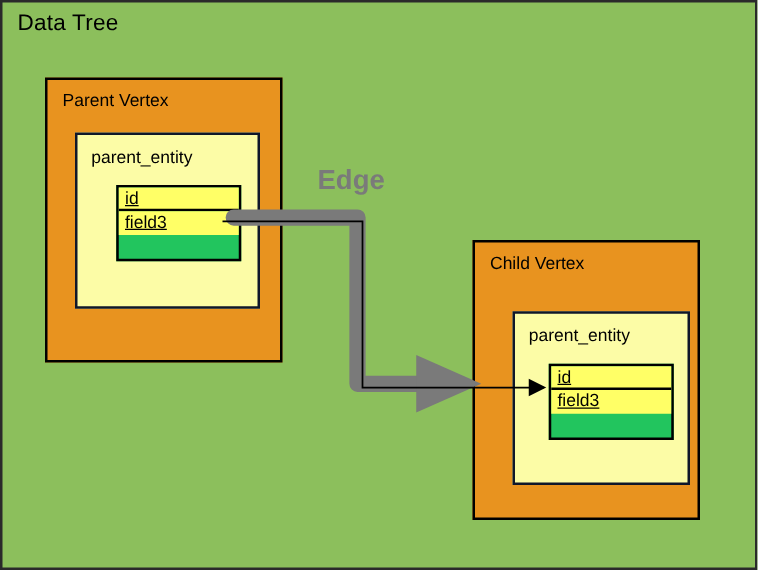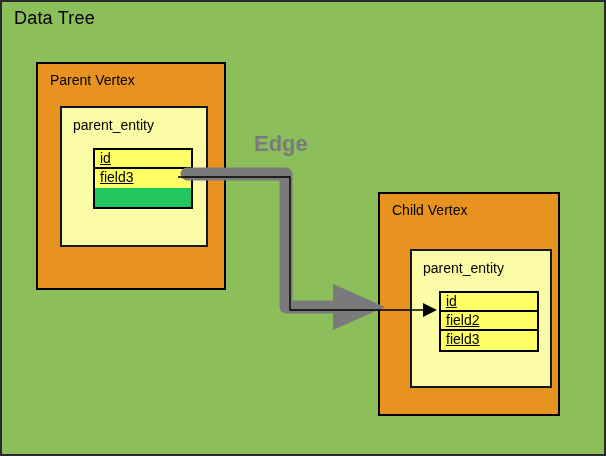--- a/index.html
+++ b/index.html
@@ -133,21 +133,20 @@
   </div>
 
   <div class="vertex-box" style="left:376px; top:190px; width:182px; height:224px;">
     <div class="vertex-title">Child Vertex</div>
 
     <div class="entity-box" style="left:30px; top:55px; width:142px; height:139px;">
       <div class="entity-title">parent_entity</div>
 
       <div class="field-table" style="left:27px; top:40px; width:100px; height:61px;">
         <div class="field-row">id</div>
-        <div class="field-row">field2</div>
         <div class="field-row">field3</div>
       </div>
     </div>
   </div>
 
   <svg id="edge-layer" viewBox="0 0 606 456" width="606" height="456" xmlns="http://www.w3.org/2000/svg">
 
     <path d="M 185 172 L 284 172 L 284 305 L 350 305" fill="none" stroke="#7A7A7A" stroke-width="13" stroke-linecap="round" stroke-linejoin="round"></path>
 
     <polygon points="331,282 331,328 383,305" fill="#7A7A7A"></polygon>

